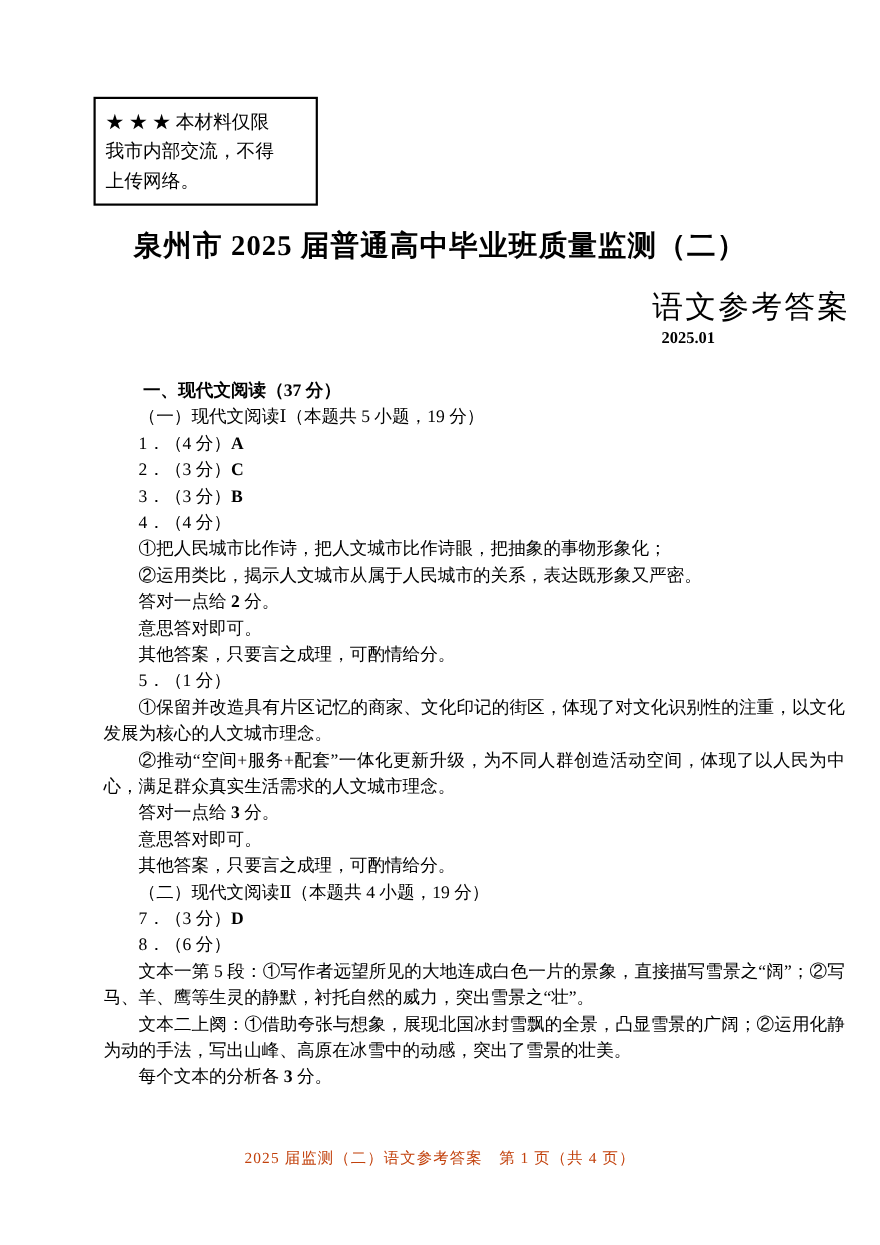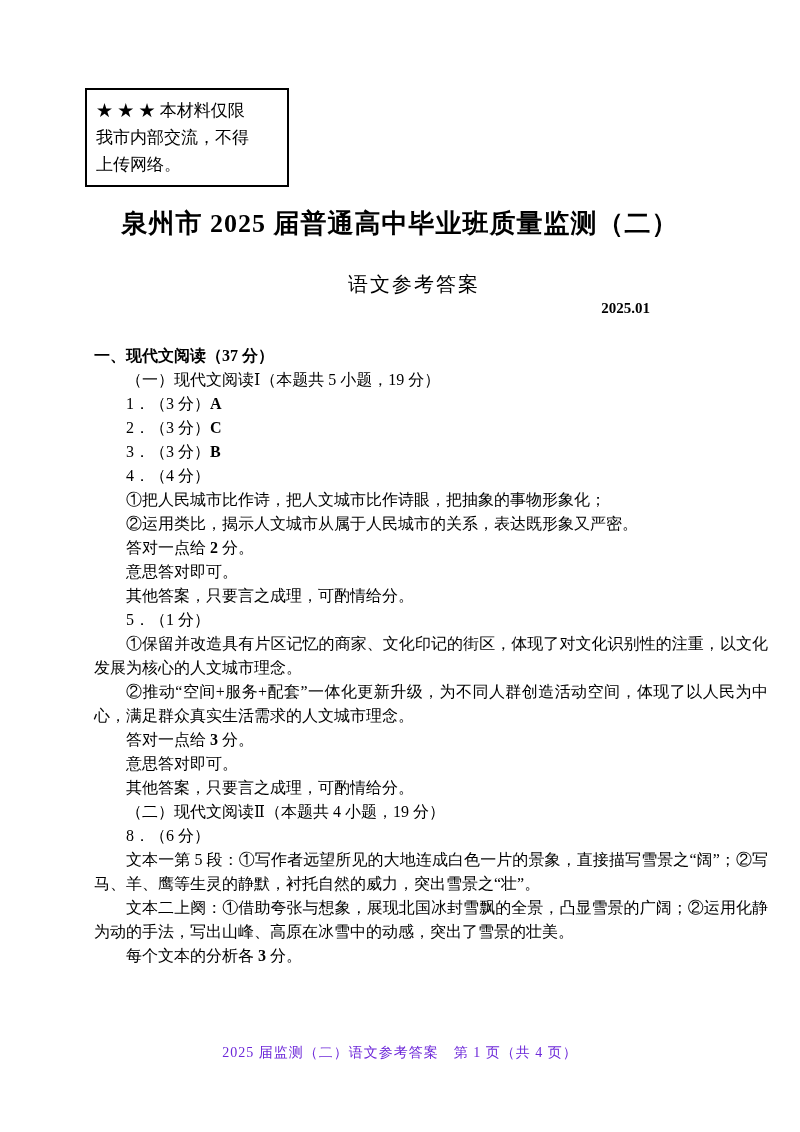--- a/index.html
+++ b/index.html
@@ -33,24 +33,24 @@
     font-size: 26px;
     font-weight: bold;
     margin: 0;
     letter-spacing: 1px;
   }
   .doc-subtitle {
     position: absolute;
     top: 257px;
     left: 0;
     width: 100%;
-    text-align: center;
-    font-size: 20px;
+    text-align: right;
+    font-size: 28px;
     font-weight: normal;
-    margin: 14px;
+    margin: 3px;
     letter-spacing: 2px;
   }
   .doc-date {
     position: absolute;
     top: 300px;
     right: 120px;
     font-size: 15px;
     font-weight: bold;
     margin-left: 17px;
   }
@@ -60,30 +60,30 @@
     top: 344px;
     width: 674px;
     font-size: 16px;
     line-height: 24px;
   }
   .line {
     margin: 0;
     text-align: justify;
   }
   .line.indent { text-indent: 2em; }
-  .line.section { font-weight: bold; }
+  .line.section { font-weight: bold; margin-left: 36px; }
   .bold { font-weight: bold; }
   .doc-footer {
     position: absolute;
     bottom: 70px;
     left: 0;
     width: 100%;
     text-align: center;
     font-size: 14px;
-    color: #6d28d9;
+    color: #c2410c;
     letter-spacing: 1px;
   }
 </style>
 </head>
 <body>
 
 <div class="page">
 
   <div class="notice-box">
     <div class="notice-line">★ ★ ★ 本材料仅限</div>
@@ -93,36 +93,37 @@
 
   <h1 class="doc-title">泉州市 2025 届普通高中毕业班质量监测（二）</h1>
 
   <h2 class="doc-subtitle">语文参考答案</h2>
 
   <div class="doc-date">2025.01</div>
 
   <div class="doc-body">
       <p class="line section"><span class="bold">一、现代文阅读（37 分）</span></p>
       <p class="line indent"><span>（一）现代文阅读Ⅰ（本题共 5 小题，19 分）</span></p>
-      <p class="line indent"><span>1．（3 分）</span><span class="bold">A</span></p>
+      <p class="line indent"><span>1．（4 分）</span><span class="bold">A</span></p>
       <p class="line indent"><span>2．（3 分）</span><span class="bold">C</span></p>
       <p class="line indent"><span>3．（3 分）</span><span class="bold">B</span></p>
       <p class="line indent"><span>4．（4 分）</span></p>
       <p class="line indent"><span>①把人民城市比作诗，把人文城市比作诗眼，把抽象的事物形象化；</span></p>
       <p class="line indent"><span>②运用类比，揭示人文城市从属于人民城市的关系，表达既形象又严密。</span></p>
       <p class="line indent"><span>答对一点给 </span><span class="bold">2</span><span> 分。</span></p>
       <p class="line indent"><span>意思答对即可。</span></p>
       <p class="line indent"><span>其他答案，只要言之成理，可酌情给分。</span></p>
       <p class="line indent"><span>5．（1 分）</span></p>
       <p class="line indent"><span>①保留并改造具有片区记忆的商家、文化印记的街区，体现了对文化识别性的注重，以文化发展为核心的人文城市理念。</span></p>
       <p class="line indent"><span>②推动“空间+服务+配套”一体化更新升级，为不同人群创造活动空间，体现了以人民为中心，满足群众真实生活需求的人文城市理念。</span></p>
       <p class="line indent"><span>答对一点给 </span><span class="bold">3</span><span> 分。</span></p>
       <p class="line indent"><span>意思答对即可。</span></p>
       <p class="line indent"><span>其他答案，只要言之成理，可酌情给分。</span></p>
       <p class="line indent"><span>（二）现代文阅读Ⅱ（本题共 4 小题，19 分）</span></p>
+      <p class="line indent"><span>7．（3 分）</span><span class="bold">D</span></p>
       <p class="line indent"><span>8．（6 分）</span></p>
       <p class="line indent"><span>文本一第 5 段：①写作者远望所见的大地连成白色一片的景象，直接描写雪景之“阔”；②写马、羊、鹰等生灵的静默，衬托自然的威力，突出雪景之“壮”。</span></p>
       <p class="line indent"><span>文本二上阕：①借助夸张与想象，展现北国冰封雪飘的全景，凸显雪景的广阔；②运用化静为动的手法，写出山峰、高原在冰雪中的动感，突出了雪景的壮美。</span></p>
       <p class="line indent"><span>每个文本的分析各 </span><span class="bold">3</span><span> 分。</span></p>
     </div>
 
   <div class="doc-footer">2025 届监测（二）语文参考答案　第 1 页（共 4 页）</div>
 
 </div>
 

